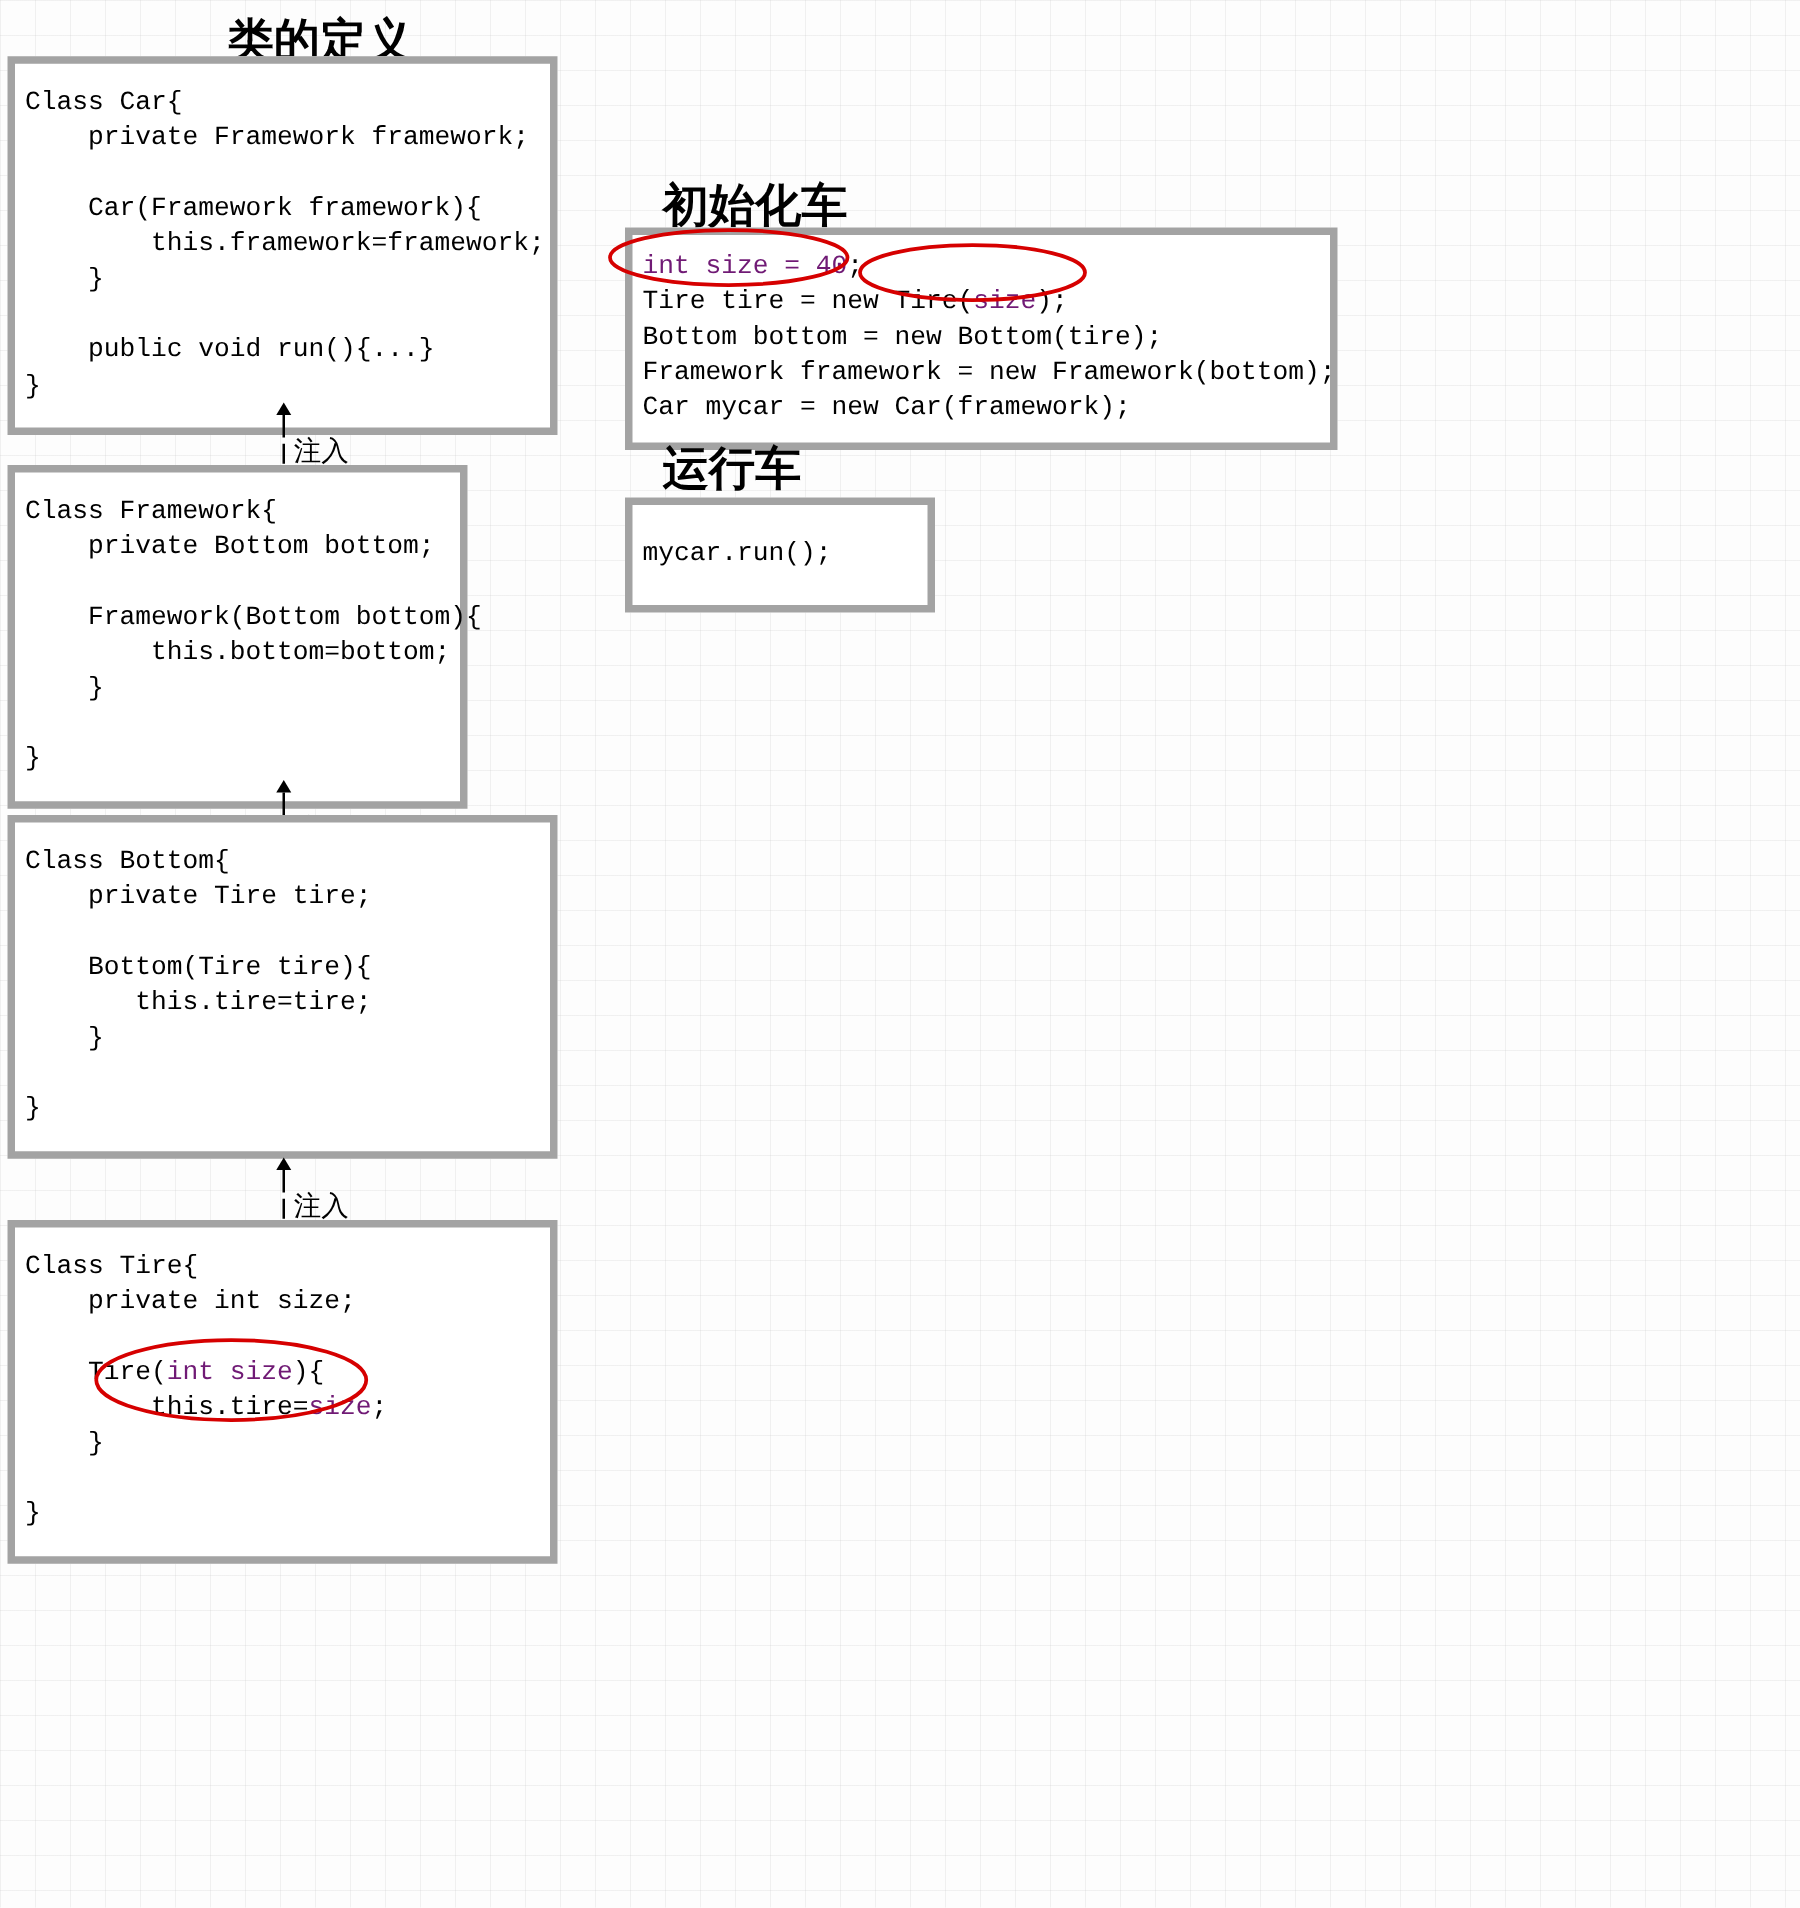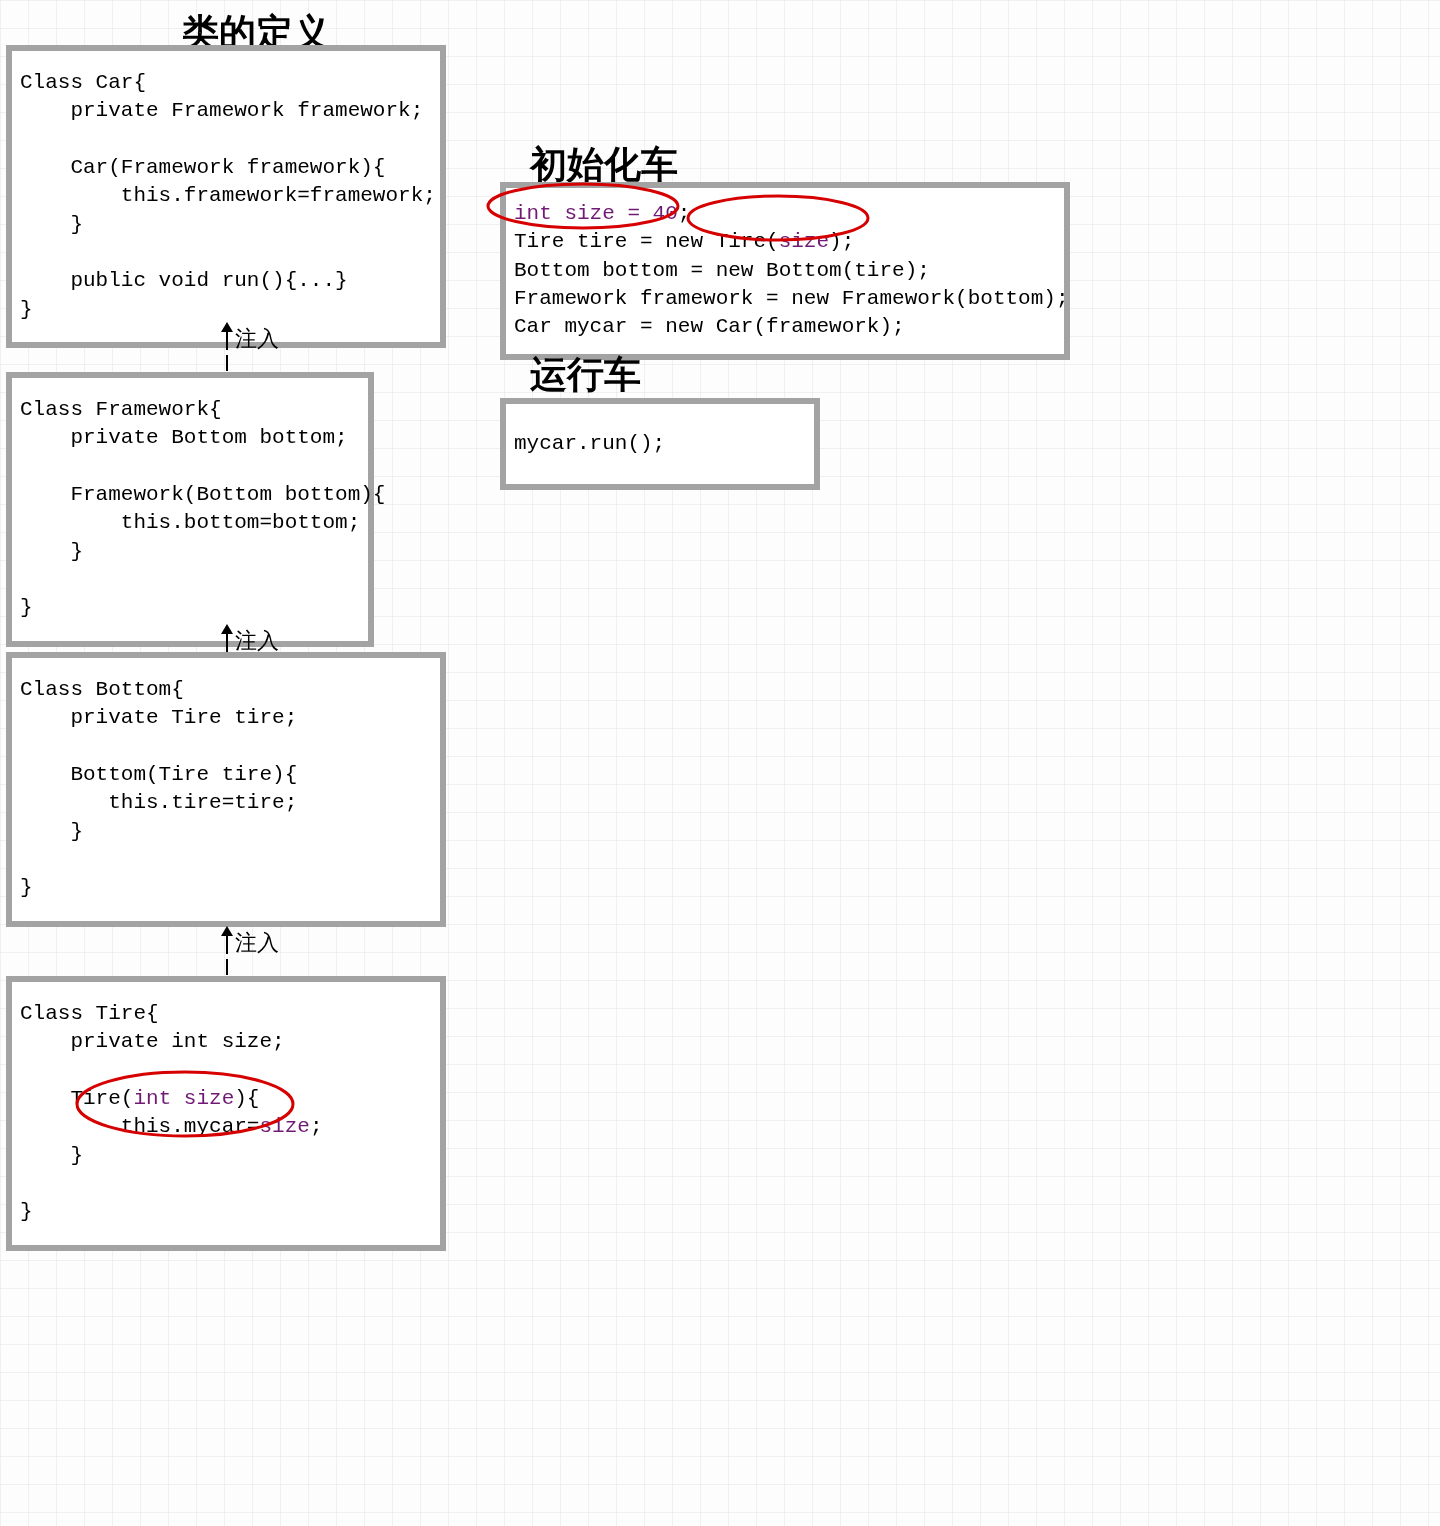--- a/index.html
+++ b/index.html
@@ -27,20 +27,21 @@
     border: 6px solid #a3a3a3;
     background: #fff;
     padding: 18px 8px;
     white-space: pre;
     line-height: 1.35;
   }
   .arrow-label {
     position: absolute;
     font-family: "PingFang SC","Microsoft YaHei","Hiragino Sans GB",sans-serif;
     font-size: 22px;
+    margin-top: 22px;
   }
   .arrow {
     position: absolute;
     width: 2px;
     background: #000;
   }
   .arrowhead {
     position: absolute;
     width: 0; height: 0;
     border-left: 6px solid transparent;
@@ -100,21 +101,21 @@
 
 <div class="arrowhead" style="left:221px; top:926px;"></div>
 <div class="arrow" style="left:226px; top:936px; height:18px;"></div>
 <div class="arrow-label" style="left:235px; top:928px;">注入</div>
 <div class="arrow" style="left:226px; top:959px; height:16px;"></div>
 
 <div class="codebox" style="left:6px; top:976px; width:440px;"><span>Class Tire{</span>
 <span>    private int size;</span>
 <span></span>
 <span><span>    Tire(</span><span class="red">int size</span><span>){</span></span>
-<span><span>        this.mycar=</span><span class="red">size</span><span>;</span></span>
+<span><span>        this.tire=</span><span class="red">size</span><span>;</span></span>
 <span>    }</span>
 <span></span>
 <span>}</span></div>
 
 <svg class="annot" style="left:70px; top:1068px;" width="230" height="72">
   <ellipse cx="115" cy="36" rx="108" ry="32"></ellipse>
 </svg>
 
 <div class="heading" style="left:530px; top:140px;">初始化车</div>
 
@@ -124,13 +125,13 @@
 <span>Framework framework = new Framework(bottom);</span>
 <span>Car mycar = new Car(framework);</span></div>
 
 <svg class="annot" style="left:478px; top:176px;" width="400" height="70">
   <ellipse cx="105" cy="30" rx="95" ry="22"></ellipse>
   <ellipse cx="300" cy="42" rx="90" ry="22"></ellipse>
 </svg>
 
 <div class="heading" style="left:530px; top:350px;">运行车</div>
 
-<div class="codebox" style="left:500px; top:398px; width:320px; padding:26px 8px;"><span>mycar.run();</span></div>
+<div class="codebox" style="left:500px; top:398px; width:248px; padding:26px 8px;"><span>mycar.run();</span></div>
 
 </body></html>

